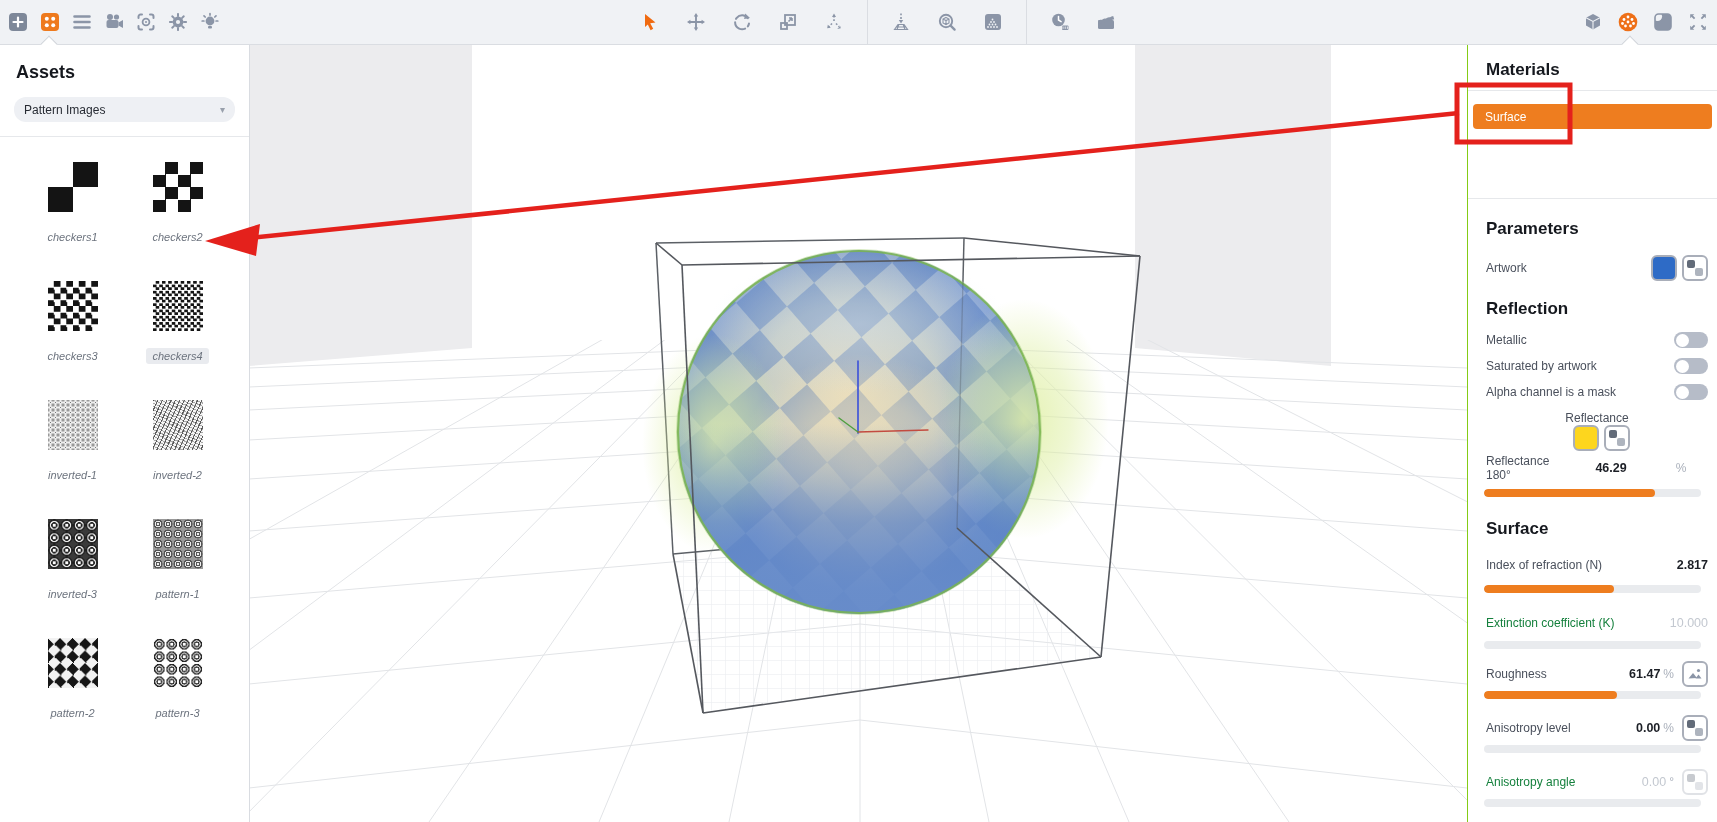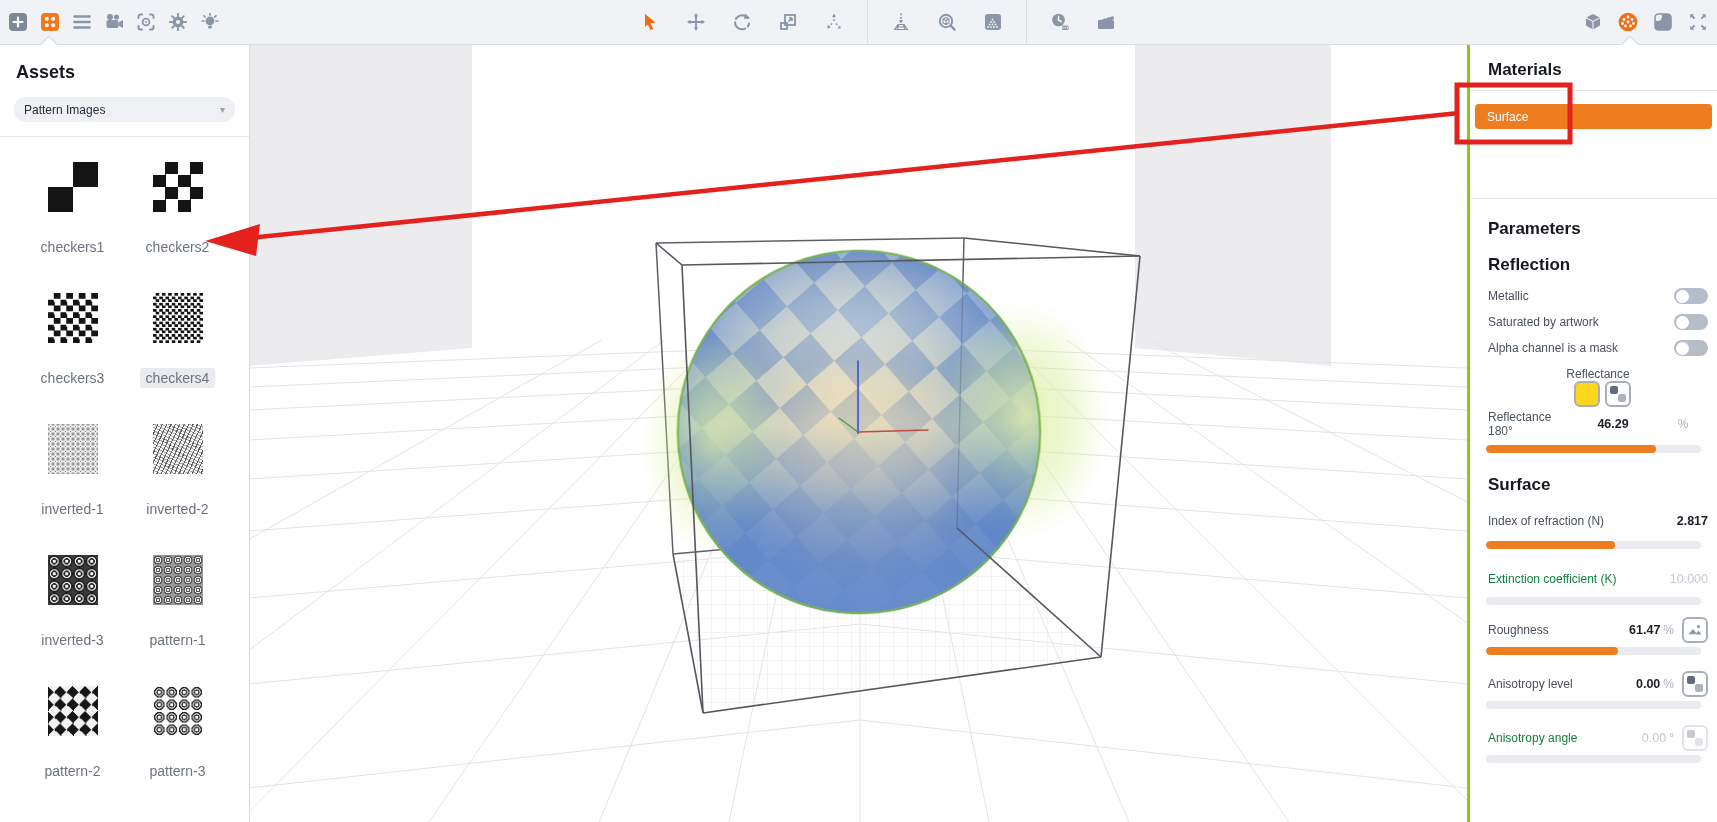--- a/index.html
+++ b/index.html
@@ -19,39 +19,39 @@
   .assets-panel{position:absolute;left:0;top:44px;width:249px;height:778px;background:#fff;
                 border-right:1px solid #d9dce1;z-index:5;}
   .assets-title{font-size:18px;font-weight:700;margin:18px 0 0 16px;}
   .dropdown{margin:14px 14px 0 14px;height:25px;background:#eef0f4;border-radius:12px;
             display:flex;align-items:center;padding:0 10px;font-size:12px;color:#272b33;}
   .dropdown .dd-caret{margin-left:auto;color:#99a0ac;font-size:10px;}
   .assets-sep{height:1px;background:#e6e8eb;margin-top:14px;}
   .asset-grid{display:grid;grid-template-columns:105px 105px;margin:25px 0 0 20px;row-gap:36px;}
   .asset{width:105px;text-align:center;}
   .thumb{width:50px;height:50px;margin:0 auto;}
-  .asset-label{margin-top:25px;font-size:14px;color:#6c737e;display:inline-block;padding:2px 6px;border-radius:3px;}
+  .asset-label{margin-top:17px;font-size:11px;color:#6c737e;display:inline-block;padding:2px 6px;border-radius:3px;font-style:italic;}
   .asset-label.sel{background:#e9ebef;}
   .t-chk1{background:repeating-conic-gradient(#141414 0% 25%,#fff 0% 50%);background-size:50px 50px;}
   .t-chk2{background:repeating-conic-gradient(#141414 0% 25%,#fff 0% 50%);background-size:25px 25px;}
   .t-chk3{background:repeating-conic-gradient(#141414 0% 25%,#fff 0% 50%);background-size:12.5px 12.5px;}
   .t-chk4{background:repeating-conic-gradient(#141414 0% 25%,#fff 0% 50%);background-size:6.25px 6.25px;}
   .t-inv1{background:radial-gradient(circle,#777 .8px,transparent 1px),radial-gradient(circle,#999 1.6px,transparent 1.9px),#efefef;background-size:5px 5px,5px 5px;background-position:0 0,2.5px 2.5px;}
   .t-inv2{background:repeating-linear-gradient(115deg,rgba(60,60,60,.8) 0 1px,transparent 1px 4px),repeating-linear-gradient(25deg,rgba(90,90,90,.5) 0 1px,transparent 1px 3px),#f6f6f6;}
   .t-inv3{background:radial-gradient(circle,#fff 1.5px,#1d1d1d 1.8px 3px,#fff 3.3px 4.2px,#1d1d1d 4.5px 5.8px,transparent 6px),#3a3a3a;background-size:12.5px 12.5px;}
   .t-pat1{background:radial-gradient(circle,#eee 1px,#555 1.3px 2.2px,#eee 2.5px 3.2px,#555 3.5px 4.4px,transparent 4.6px),#9a9a9a;background-size:10px 10px;}
   .t-pat2{background:repeating-conic-gradient(from 45deg,#161616 0 25%,#f2f2f2 0 50%);background-size:12.5px 12.5px;}
   .t-pat3{background:radial-gradient(circle,#fff 1.5px,#222 1.8px 2.8px,#fff 3.1px 3.8px,#222 4.1px 5.2px,transparent 5.5px),#fff;background-size:12.5px 12.5px;}
 
   
   .viewport{position:absolute;left:249px;top:44px;width:1218px;height:778px;background:#fff;z-index:1;}
 
   
   .right-panel{position:absolute;left:1467px;top:44px;width:250px;height:778px;background:#fff;
-               border-left:3px solid #84cc16;z-index:5;box-sizing:border-box;}
+               border-left:1px solid #84cc16;z-index:5;box-sizing:border-box;}
   .rp-h{font-size:17px;font-weight:700;margin:16px 0 0 18px;}
   .psep{height:1px;background:#e6e8eb;margin-top:10px;}
   .mat-bar{margin:13px 5px 0 5px;height:25px;background:#ee7d1f;border-radius:4px;display:flex;
            align-items:center;padding:0 12px;color:#fff;font-size:12px;}
   .rp-row{display:flex;align-items:center;padding:0 9px 0 18px;font-size:12px;color:#4a505c;}
   .rp-row .lbl{flex:1 1 auto;}
   .rp-row .val{font-weight:700;color:#1c1f26;font-size:12.5px;}
   .rp-row .unit{color:#aab0bb;margin-left:3px;font-size:12px;}
   .rp-row.dis .lbl{color:#15803d;}
   .rp-row.dis .val{color:#c3c8d0;font-weight:400;}
@@ -433,20 +433,27 @@
   <div class="psep"></div>
 
   <div class="mat-bar">
     <span>Surface</span>
   </div>
 
   <div class="psep" style="margin-top:69px;"></div>
 
   <div class="rp-h" style="margin-top:20px;">Parameters</div>
 
+  <div class="rp-row" style="margin-top:14px;height:30px;">
+    <span class="lbl">Artwork</span>
+    <span class="btns">
+      <span class="swatch" style="background:#2e6bc6;"></span>
+      <span class="texbtn"></span>
+    </span>
+  </div>
 
   <div class="rp-h" style="margin-top:16px;">Reflection</div>
 
   <div class="rp-row" style="margin-top:8px;height:26px;">
     <span class="lbl">Metallic</span>
     <span class="toggle"></span>
   </div>
   <div class="rp-row" style="height:26px;">
     <span class="lbl">Saturated by artwork</span>
     <span class="toggle"></span>

